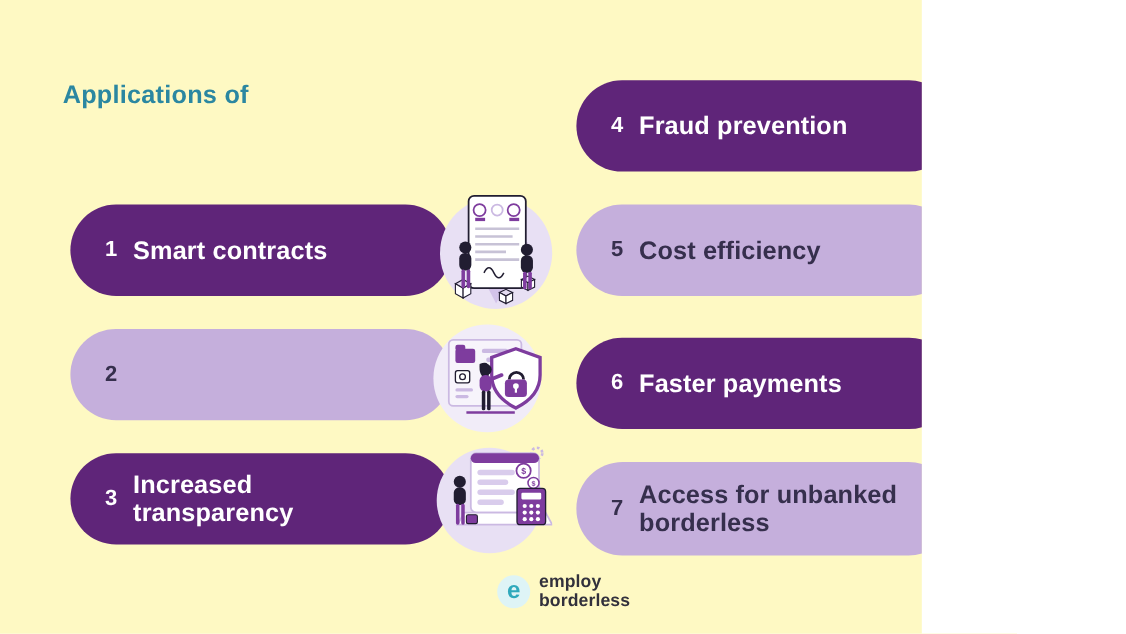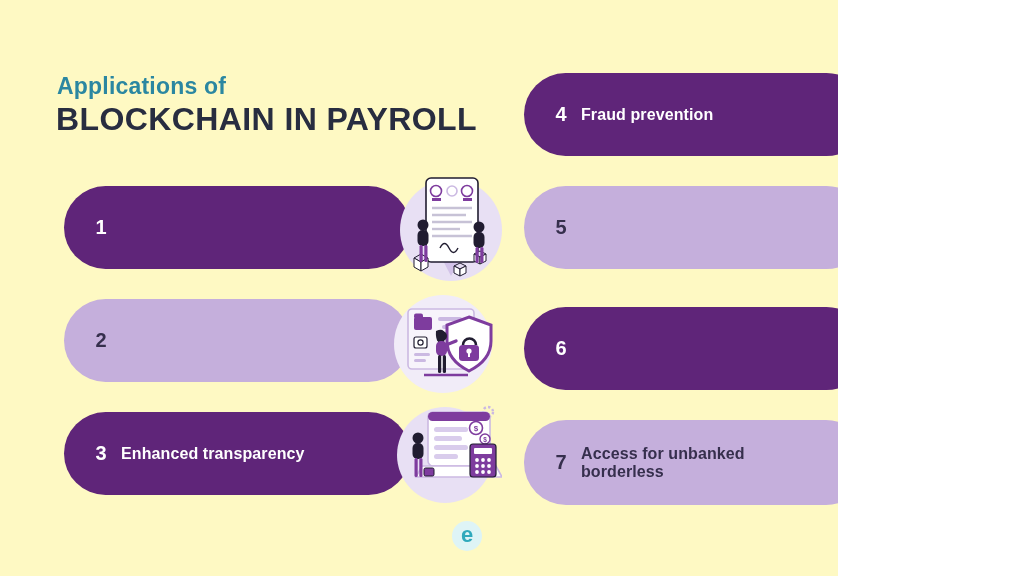--- a/index.html
+++ b/index.html
@@ -14,21 +14,21 @@
 
   .subtitle{position:absolute; left:57px; top:73px; font-size:23px; font-weight:600;
             color:var(--subtitle-teal); letter-spacing:.2px;}
   .title{position:absolute; left:56px; top:101px; margin:0; font-size:32px; font-weight:800;
          color:var(--title); letter-spacing:.4px;}
 
   .pill{position:absolute; display:flex; align-items:center; border-radius:42px; height:83px;}
   .pill.dark{background:var(--dark-pill); color:#ffffff;}
   .pill.light{background:var(--light-pill); color:var(--pill-text-dark);}
   .pill .num{flex:none; width:22px; margin-left:26px; font-size:20px; font-weight:700; text-align:center;}
-  .pill .label{margin-left:9px; max-width:245px; font-size:16px; font-weight:600;
+  .pill .label{margin-left:9px; max-width:245px; font-size:23px; font-weight:600;
                line-height:1.12; letter-spacing:.1px;}
 
   .p1{left:64px;  top:186px; width:346px;}
   .p2{left:64px;  top:299px; width:346px;}
   .p3{left:64px;  top:412px; width:346px;}
   .p4{left:524px; top:73px;  width:344px;}
   .p5{left:524px; top:186px; width:344px;}
   .p6{left:524px; top:307px; width:344px;}
   .p7{left:524px; top:420px; width:344px; height:85px;}
 
@@ -48,24 +48,24 @@
   .logo-text{margin-left:8px; font-size:16px; font-weight:700; color:var(--brand-text);
              line-height:1.07; letter-spacing:.1px;}
   svg text{font-family:"Liberation Sans", sans-serif;}
 </style>
 </head>
 <body>
 
 <div class="canvas">
 
   <div class="subtitle">Applications of</div>
-  <h1 class="title">BLOCKCHAIN IN PAYROLL</h1>
 
   <section class="pill dark p1">
     <span class="num">1</span>
+    <span class="label">Smart contracts</span>
     <svg class="illus" viewBox="0 0 122 122">
       <circle cx="61" cy="62" r="51" fill="var(--illus-pale)"></circle>
       <polygon points="32,52 90,52 61,108" fill="#D3C3E9"></polygon>
       <g>
         <rect x="36" y="10" width="52" height="84" rx="5" fill="#fff" stroke="var(--illus-ink)" stroke-width="1.6"></rect>
         <circle cx="46" cy="23" r="5.5" fill="#fff" stroke="var(--illus-purple)" stroke-width="1.6"></circle>
         <circle cx="62" cy="23" r="5" fill="none" stroke="var(--illus-lavender)" stroke-width="1.6"></circle>
         <circle cx="77" cy="23" r="5.5" fill="#fff" stroke="var(--illus-purple)" stroke-width="1.6"></circle>
         <rect x="42" y="30" width="9" height="3" fill="var(--illus-purple)"></rect>
         <rect x="73" y="30" width="9" height="3" fill="var(--illus-purple)"></rect>
@@ -133,21 +133,21 @@
         <line x1="62" y1="58" x2="72" y2="54" stroke="var(--illus-purple)" stroke-width="3.4" stroke-linecap="round"></line>
         <rect x="54" y="68" width="3.2" height="18" rx="1.5" fill="var(--illus-ink)"></rect>
         <rect x="58.8" y="68" width="3.2" height="18" rx="1.5" fill="var(--illus-ink)"></rect>
       </g>
       <line x1="40" y1="88" x2="84" y2="88" stroke="var(--illus-purple)" stroke-width="2.4"></line>
     </svg>
   </section>
 
   <section class="pill dark p3">
     <span class="num">3</span>
-    <span class="label">Enhanced transparency</span>
+    <span class="label">Increased transparency</span>
     <svg class="illus" viewBox="0 0 114 110">
       <circle cx="57" cy="55" r="48" fill="var(--illus-pale)"></circle>
       <circle cx="100" cy="12" r="5" fill="none" stroke="var(--illus-lavender)" stroke-width="2.4" stroke-dasharray="2.4 2.2"></circle>
       <g>
         <rect x="40" y="12" width="62" height="54" rx="5" fill="#fff" stroke="var(--illus-lavender)" stroke-width="1.6"></rect>
         <rect x="40" y="12" width="62" height="9" rx="4.5" fill="var(--illus-purple)"></rect>
         <rect x="46" y="27" width="34" height="5" rx="2.5" fill="#D9CCEC"></rect>
         <rect x="46" y="36" width="28" height="5" rx="2.5" fill="#D9CCEC"></rect>
         <rect x="46" y="45" width="34" height="5" rx="2.5" fill="#D9CCEC"></rect>
         <rect x="46" y="54" width="24" height="5" rx="2.5" fill="#D9CCEC"></rect>
@@ -226,20 +226,21 @@
         <circle cx="40" cy="36" r="6" fill="var(--illus-ink)"></circle>
         <rect x="34" y="42" width="12" height="17" rx="5" fill="var(--illus-purple)"></rect>
         <rect x="36.5" y="58" width="3.4" height="21" rx="1.6" fill="var(--illus-ink)"></rect>
         <rect x="41.5" y="58" width="3.4" height="21" rx="1.6" fill="var(--illus-ink)"></rect>
       </g>
     </svg>
   </section>
 
   <section class="pill light p5">
     <span class="num">5</span>
+    <span class="label">Cost efficiency</span>
     <svg class="illus" viewBox="0 0 124 120">
       <circle cx="60" cy="60" r="50" fill="#F1ECF8"></circle>
       <g>
         <rect x="26" y="28" width="68" height="54" rx="3" fill="#fff" stroke="#D9CCEC" stroke-width="1.6"></rect>
         <g fill="#E3DBF0">
           <rect x="34" y="66" width="4" height="10"></rect>
             <rect x="41" y="62" width="4" height="14"></rect>
           <rect x="48" y="58" width="4" height="18"></rect>
             <rect x="55" y="54" width="4" height="22"></rect>
           <rect x="62" y="50" width="4" height="26"></rect>
@@ -285,20 +286,21 @@
         <rect x="38" y="49" width="12" height="17" rx="5" fill="var(--illus-purple)"></rect>
         <line x1="49" y1="53" x2="60" y2="44" stroke="var(--illus-purple)" stroke-width="3.4" stroke-linecap="round"></line>
         <rect x="40.5" y="65" width="3.4" height="24" rx="1.6" fill="var(--illus-ink)"></rect>
         <rect x="45.5" y="65" width="3.4" height="24" rx="1.6" fill="var(--illus-ink)"></rect>
       </g>
     </svg>
   </section>
 
   <section class="pill dark p6">
     <span class="num">6</span>
+    <span class="label">Faster payments</span>
     <svg class="illus" viewBox="0 0 132 112">
       <circle cx="66" cy="56" r="50" fill="#EDE7F6"></circle>
       <circle cx="36" cy="12" r="5" fill="none" stroke="var(--illus-purple)" stroke-width="2.6" stroke-dasharray="2.6 2.2"></circle>
       <g>
         <rect x="34" y="16" width="76" height="58" rx="4" fill="#fff" stroke="var(--illus-lavender)" stroke-width="1.8"></rect>
         <rect x="40" y="22" width="20" height="4" rx="2" fill="#D9CCEC"></rect>
         <g fill="var(--illus-purple)">
           <rect x="42" y="32" width="8" height="8"></rect>
             <rect x="52" y="32" width="8" height="8"></rect>
           <rect x="42" y="42" width="8" height="8"></rect>
@@ -402,15 +404,19 @@
         <rect x="101" y="27" width="13" height="13" rx="5.5" fill="var(--illus-purple)"></rect>
         <rect x="103" y="39" width="16" height="4" rx="2" fill="var(--illus-ink)"></rect>
         <rect x="113" y="31" width="11" height="8" rx="1.5" fill="#D9CCEC" stroke="var(--illus-ink)" stroke-width="1.2"></rect>
         <rect x="116" y="42" width="3.2" height="12" rx="1.5" fill="var(--illus-ink)"></rect>
       </g>
     </svg>
   </section>
 
   <div class="logo">
     <div class="logo-mark">e</div>
+    <div class="logo-text">
+      <div>employ</div>
+      <div>borderless</div>
+    </div>
   </div>
 
 </div>
 
 </body></html>

